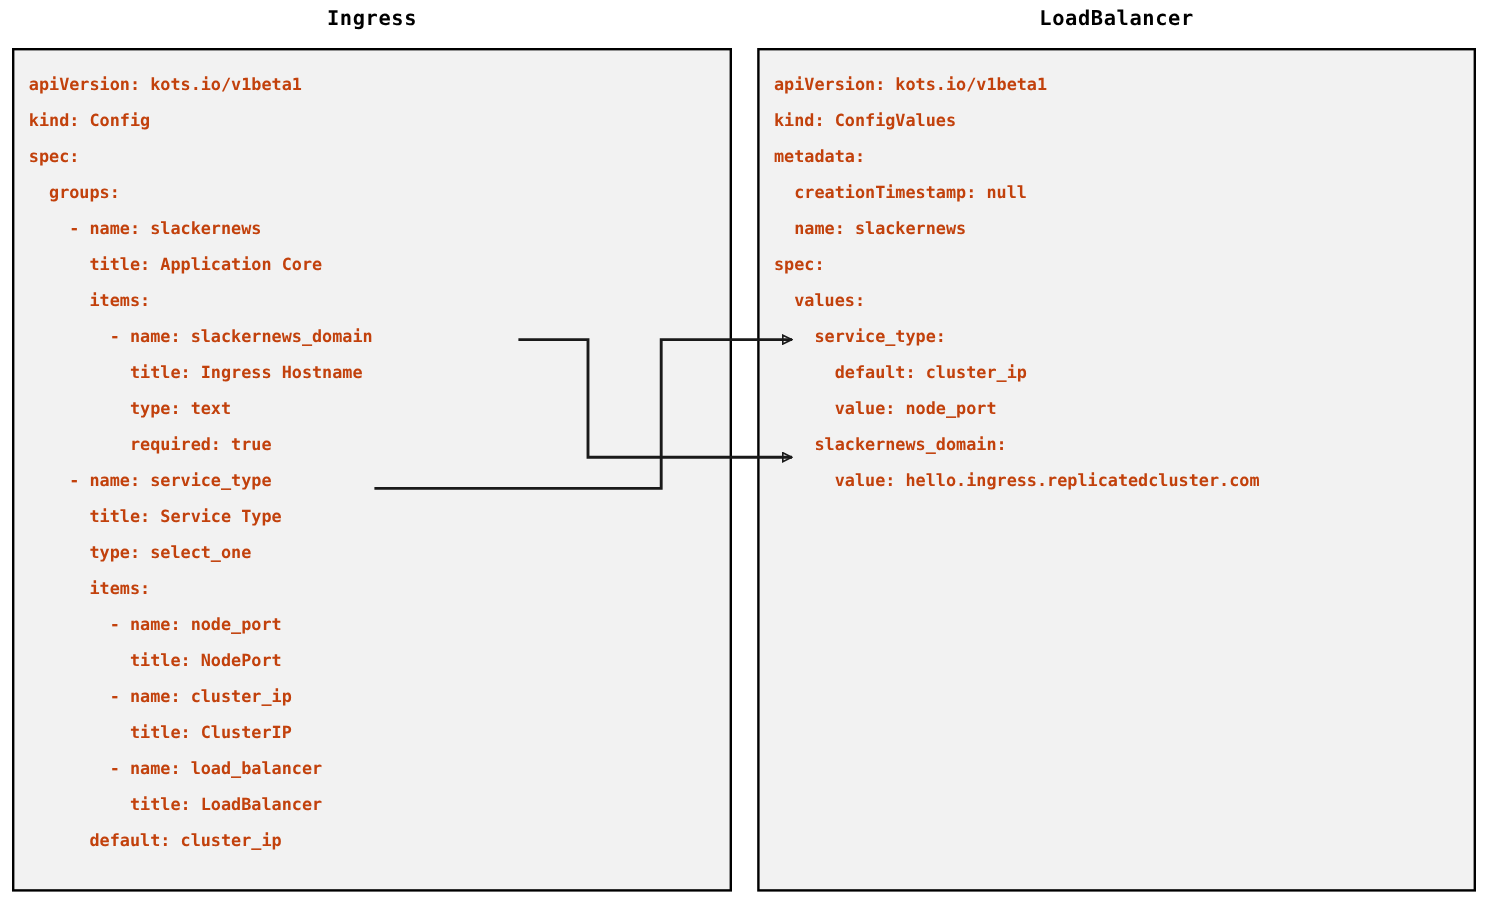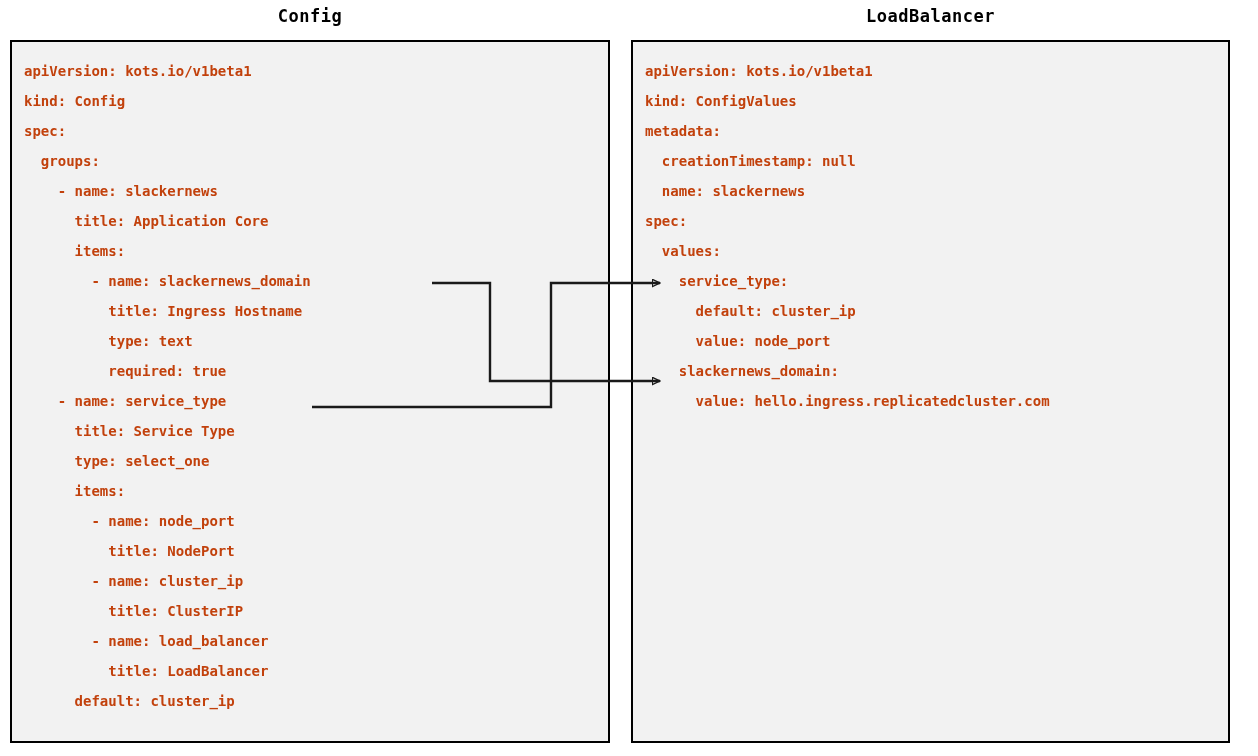--- a/index.html
+++ b/index.html
@@ -82,21 +82,21 @@
     width: 1258px;
     height: 756px;
     pointer-events: none;
   }
 </style>
 </head>
 <body>
 
 <div id="stage">
 
-  <div id="title-config" class="panel-title">Config</div>
+  <div id="title-config" class="panel-title">Ingress</div>
 
   <div id="title-values" class="panel-title">LoadBalancer</div>
 
   <div id="panel-config" class="panel">
     <pre class="yaml" id="yaml-left"><span class="yaml-line">apiVersion: kots.io/v1beta1</span><span class="yaml-line">kind: Config</span><span class="yaml-line">spec:</span><span class="yaml-line">  groups:</span><span class="yaml-line">    - name: slackernews</span><span class="yaml-line">      title: Application Core</span><span class="yaml-line">      items:</span><span class="yaml-line">        - name: slackernews_domain</span><span class="yaml-line">          title: Ingress Hostname</span><span class="yaml-line">          type: text</span><span class="yaml-line">          required: true</span><span class="yaml-line">    - name: service_type</span><span class="yaml-line">      title: Service Type</span><span class="yaml-line">      type: select_one</span><span class="yaml-line">      items:</span><span class="yaml-line">        - name: node_port</span><span class="yaml-line">          title: NodePort</span><span class="yaml-line">        - name: cluster_ip</span><span class="yaml-line">          title: ClusterIP</span><span class="yaml-line">        - name: load_balancer</span><span class="yaml-line">          title: LoadBalancer</span><span class="yaml-line">      default: cluster_ip</span></pre>
   </div>
 
   <div id="panel-values" class="panel">
     <pre class="yaml" id="yaml-right"><span class="yaml-line">apiVersion: kots.io/v1beta1</span><span class="yaml-line">kind: ConfigValues</span><span class="yaml-line">metadata:</span><span class="yaml-line">  creationTimestamp: null</span><span class="yaml-line">  name: slackernews</span><span class="yaml-line">spec:</span><span class="yaml-line">  values:</span><span class="yaml-line">    service_type:</span><span class="yaml-line">      default: cluster_ip</span><span class="yaml-line">      value: node_port</span><span class="yaml-line">    slackernews_domain:</span><span class="yaml-line">      value: hello.ingress.replicatedcluster.com</span></pre>
   </div>

